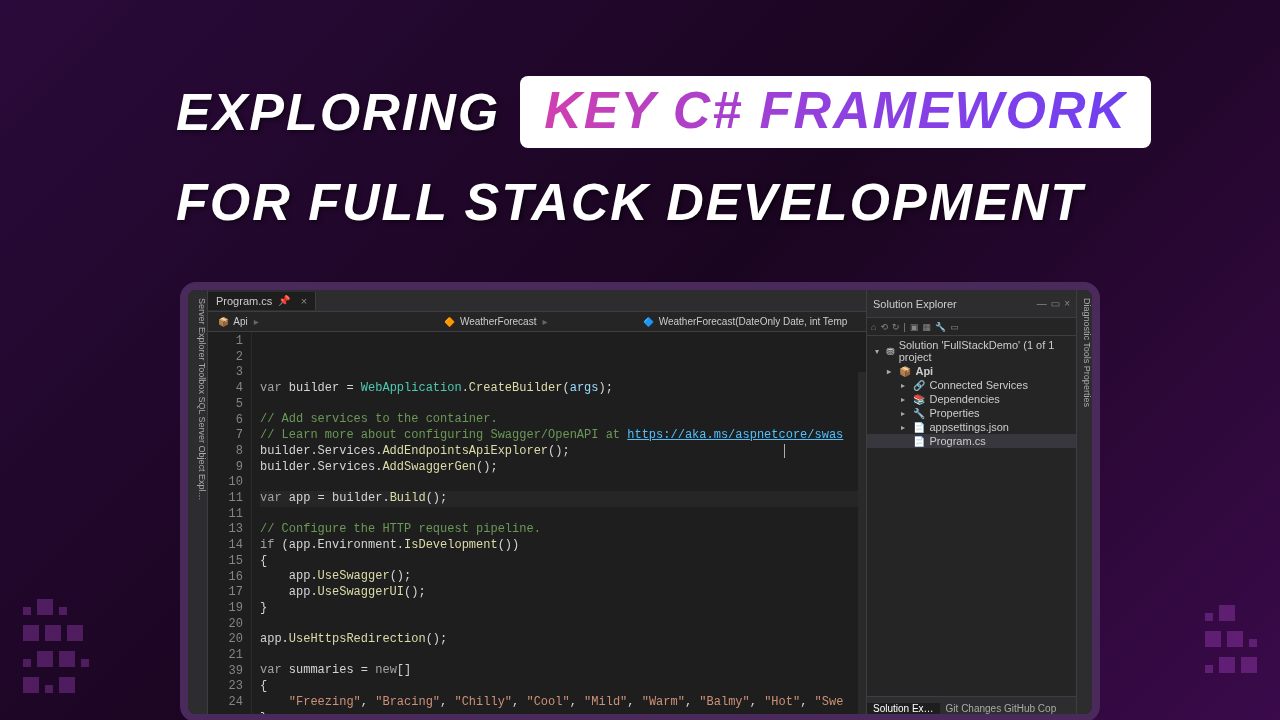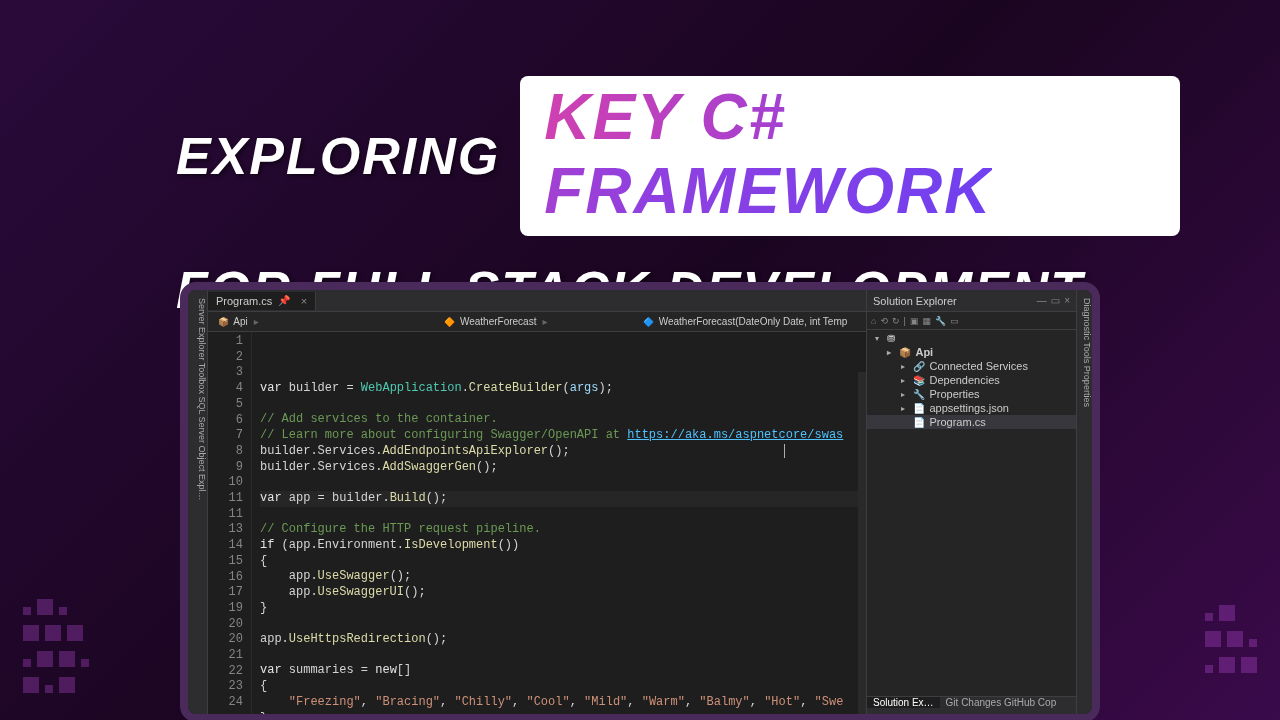--- a/index.html
+++ b/index.html
@@ -37,21 +37,21 @@
   font-style: italic;
   text-shadow: 2px 2px 4px rgba(0,0,0,0.5);
 }
 .title-highlight {
   background: #fff;
   border-radius: 8px;
   padding: 4px 24px 8px 24px;
   display: inline-block;
 }
 .title-highlight-text {
-  font-size: 64px;
+  font-size: 52px;
   font-weight: 900;
   font-style: italic;
   letter-spacing: 2px;
   background: linear-gradient(90deg, #d040b0 0%, #9040e0 50%, #7040f0 100%);
   -webkit-background-clip: text;
   background-clip: text;
   -webkit-text-fill-color: transparent;
 }
 .title-line2 {
   margin-top: 24px;
@@ -153,21 +153,21 @@
   flex: 1;
   padding-top: 2px;
   padding-left: 8px;
   color: #d4d4d4;
   white-space: pre;
   overflow: hidden;
   position: relative;
 }
 .code-lines .line { height: 15.7px; }
 .line.highlighted { background: rgba(255,255,255,0.04); }
-.kw { color: #e5e5e5; }
+.kw { color: #a3a3a3; }
 .type { color: #4ec9b0; }
 .method { color: #dcdcaa; }
 .var { color: #9cdcfe; }
 .str { color: #ce9178; }
 .comment { color: #6a9955; }
 .link { color: #4fc1ff; text-decoration: underline; }
 .cursor-caret {
   position: absolute;
   width: 1px;
   height: 14px;
@@ -189,21 +189,21 @@
   background: #2d2d30;
   border-left: 1px solid #3e3e42;
   writing-mode: vertical-rl;
   text-orientation: mixed;
   font-size: 9px;
   color: #aaa;
   padding-top: 8px;
   user-select: none;
 }
 .panel-header {
-  height: 22px;
+  height: 28px;
   background: #2d2d30;
   display: flex;
   align-items: center;
   padding: 0 6px;
   border-bottom: 1px solid #3e3e42;
   justify-content: space-between;
 }
 .panel-title { font-size: 11px; }
 .panel-controls { display: flex; gap: 4px; font-size: 10px; color: #888; }
 .panel-toolbar {
@@ -250,21 +250,21 @@
 .tree-item.indent2 { padding-left: 34px; }
 .tree-item.bold { font-weight: bold; }
 .tree-item.selected { background: #37373d; }
 .tree-caret { font-size: 8px; color: #aaa; width: 8px; display: inline-block; }
 .tree-icon { font-size: 10px; }
 .bottom-tabs {
   height: 18px;
   background: #2d2d30;
   border-top: 1px solid #3e3e42;
   display: flex;
-  align-items: flex-start;
+  align-items: flex-end;
   font-size: 10px;
   color: #aaa;
   overflow: hidden;
   white-space: nowrap;
 }
 .bottom-tab { padding: 0 6px; }
 .bottom-tab.active { background: #1e1e1e; color: #fff; }
 .scroll-indicator {
   position: absolute;
   right: 0;
@@ -343,21 +343,21 @@
           <div>11</div>
           <div>13</div>
           <div>14</div>
           <div>15</div>
           <div>16</div>
           <div>17</div>
           <div>19</div>
           <div>20</div>
           <div>20</div>
           <div>21</div>
-          <div>22</div>
+          <div>39</div>
           <div>23</div>
           <div>24</div>
         </div>
       <div class="code-lines" id="codelines">
         
       <div class="line"><span class="kw">var </span><span>builder = </span><span class="type">WebApplication</span><span>.</span><span class="method">CreateBuilder</span><span>(</span><span class="var">args</span><span>);</span></div><div class="line">&nbsp;</div><div class="line"><span class="comment">// Add services to the container.</span></div><div class="line"><span class="comment">// Learn more about configuring Swagger/OpenAPI at </span><span class="link">https://aka.ms/aspnetcore/swas</span></div><div class="line"><span>builder.Services.</span><span class="method">AddEndpointsApiExplorer</span><span>();</span></div><div class="line"><span>builder.Services.</span><span class="method">AddSwaggerGen</span><span>();</span></div><div class="line">&nbsp;</div><div class="line highlighted"><span class="kw">var </span><span>app = builder.</span><span class="method">Build</span><span>();</span></div><div class="line">&nbsp;</div><div class="line"><span class="comment">// Configure the HTTP request pipeline.</span></div><div class="line"><span class="kw">if </span><span>(app.Environment.</span><span class="method">IsDevelopment</span><span>())</span></div><div class="line"><span>{</span></div><div class="line"><span>    app.</span><span class="method">UseSwagger</span><span>();</span></div><div class="line"><span>    app.</span><span class="method">UseSwaggerUI</span><span>();</span></div><div class="line"><span>}</span></div><div class="line">&nbsp;</div><div class="line"><span>app.</span><span class="method">UseHttpsRedirection</span><span>();</span></div><div class="line">&nbsp;</div><div class="line"><span class="kw">var </span><span>summaries = </span><span class="kw">new</span><span>[]</span></div><div class="line"><span>{</span></div><div class="line"><span>    </span><span class="str">"Freezing"</span><span>, </span><span class="str">"Bracing"</span><span>, </span><span class="str">"Chilly"</span><span>, </span><span class="str">"Cool"</span><span>, </span><span class="str">"Mild"</span><span>, </span><span class="str">"Warm"</span><span>, </span><span class="str">"Balmy"</span><span>, </span><span class="str">"Hot"</span><span>, </span><span class="str">"Swe</span></div><div class="line"><span>};</span></div><div class="cursor-caret"></div></div>
       <div class="scroll-indicator"></div>
     </div>
   </div>
 
@@ -377,20 +377,21 @@
       <span>|</span>
       <span>▣</span>
       <span>▦</span>
       <span>🔧</span>
       <span>▭</span>
     </div>
     <div class="tree" id="tree">
       <div class="tree-item">
         <span class="tree-caret">▾</span>
         <span class="tree-icon">⛃</span>
+        <span>Solution 'FullStackDemo' (1 of 1 project</span>
       </div>
     <div class="tree-item indent1 bold">
           <span class="tree-caret">▸</span>
           <span class="tree-icon">📦</span>
           <span>Api</span>
         </div>
         <div class="tree-item indent2">
           <span class="tree-caret">▸</span>
           <span class="tree-icon">🔗</span>
           <span>Connected Services</span>

